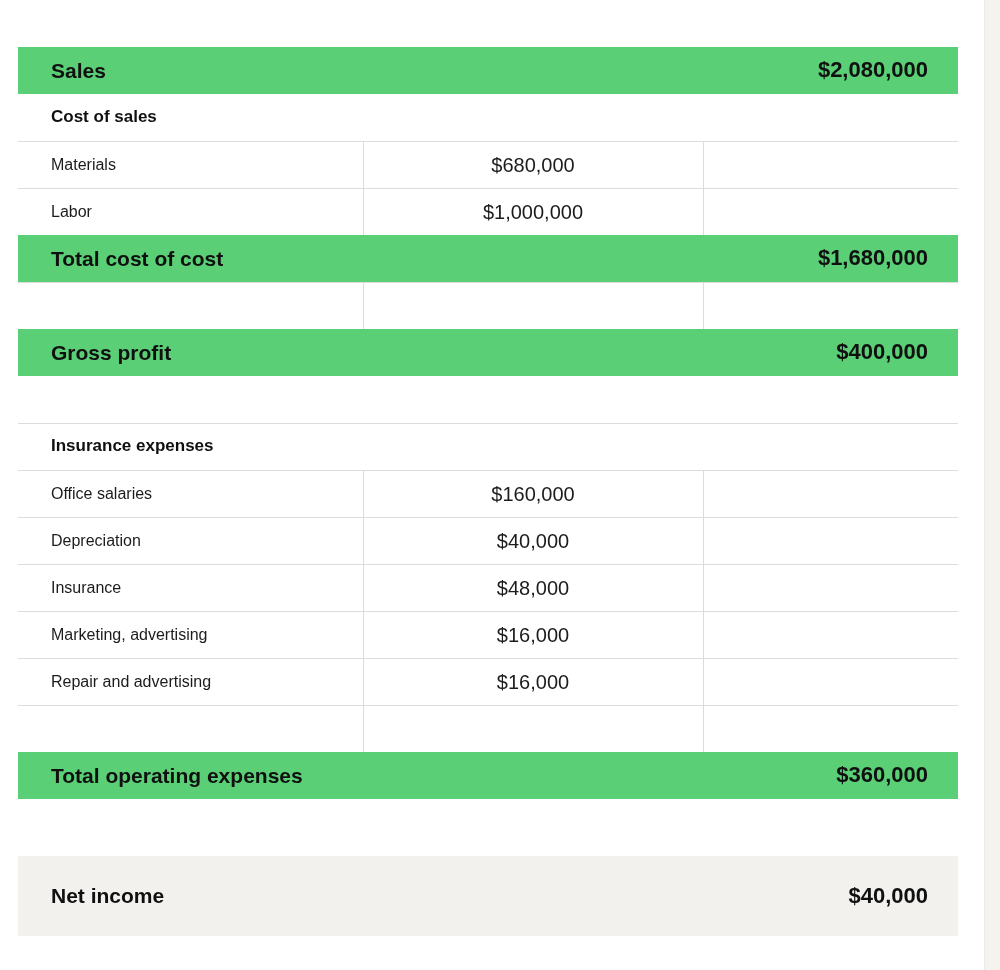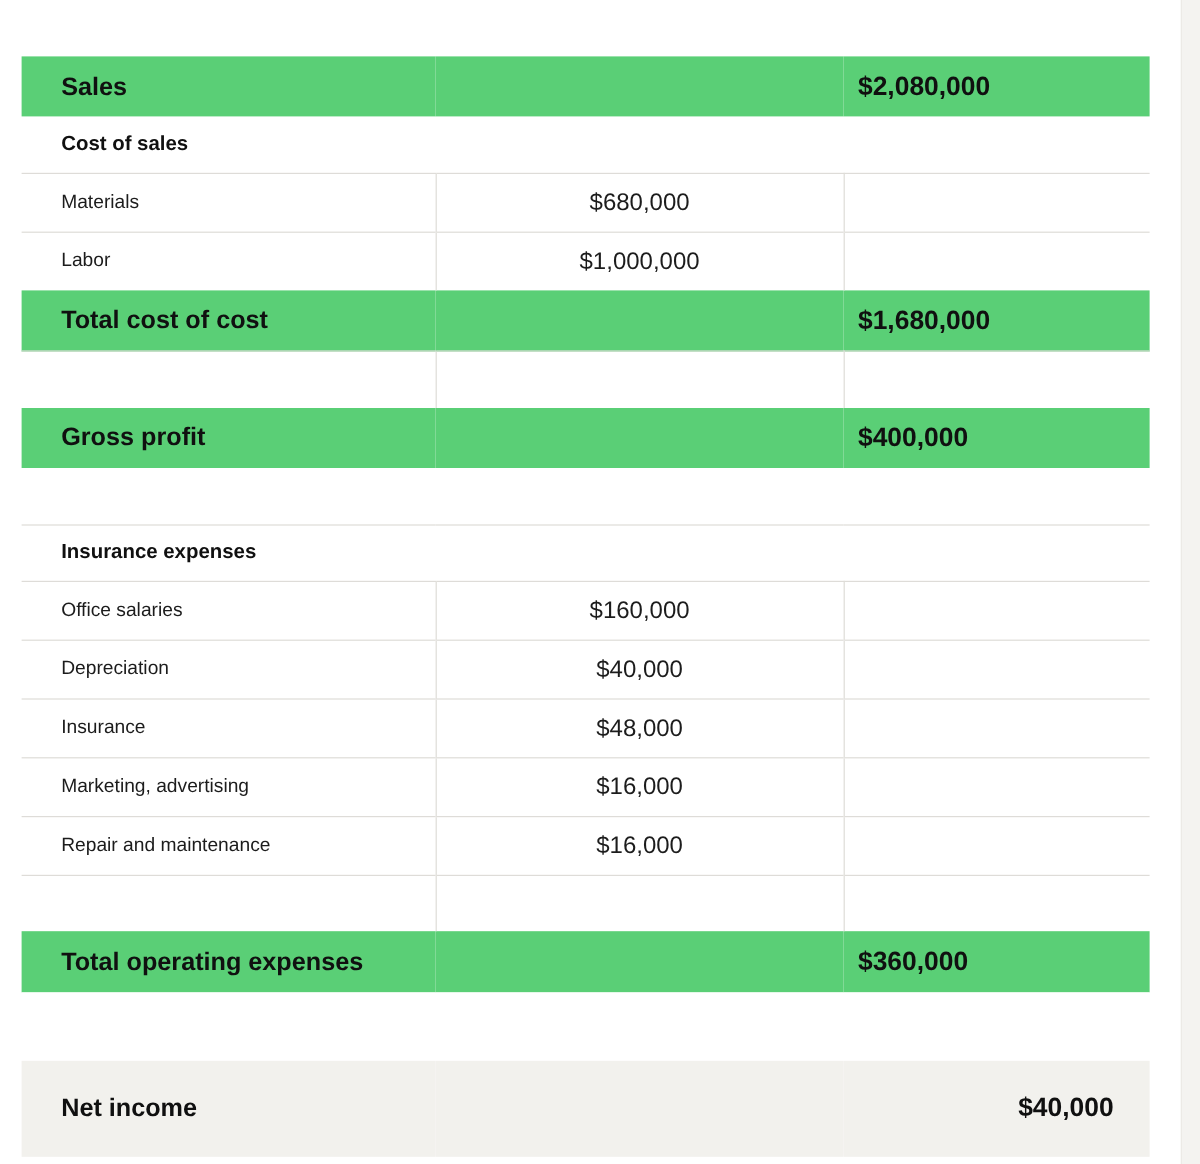--- a/index.html
+++ b/index.html
@@ -45,42 +45,42 @@
   }
 
   
   col.c-label { width: 345px; }
   col.c-amt   { width: 340px; }
   col.c-sub   { width: 255px; }
 
   tr.row { height: 47px; }
 
   td {
-    padding: 12px;
+    padding: 0;
     vertical-align: middle;
     font-size: 21px;
     color: #1c1c1c;
     line-height: 1.2;
   }
 
   
   tr.band-green td {
     background: #5ACF76;
     height: 47px;
   }
   tr.band-green td.lbl {
     font-weight: bold;
     font-size: 21px;
     padding-left: 33px;
     color: #101010;
   }
   tr.band-green td.val {
     font-weight: bold;
     font-size: 22px;
-    text-align: left;
+    text-align: right;
     padding-right: 30px;
     color: #101010;
   }
 
   
   tr.band-gray td {
     background: #f2f1ed;
     height: 80px;
   }
   tr.band-gray td.lbl {
@@ -226,21 +226,21 @@
             <td class="lbl">Insurance</td>
             <td class="amt">$48,000</td>
             <td class="sub"></td>
           </tr>
           <tr class="row item">
             <td class="lbl">Marketing, advertising</td>
             <td class="amt">$16,000</td>
             <td class="sub"></td>
           </tr>
           <tr class="row item">
-            <td class="lbl">Repair and maintenance</td>
+            <td class="lbl">Repair and advertising</td>
             <td class="amt">$16,000</td>
             <td class="sub"></td>
           </tr>
           <tr class="row spacer topline">
             <td></td>
             <td class="amt"></td>
             <td></td>
           </tr>
           <tr class="row band-green">
             <td class="lbl">Total operating expenses</td>

